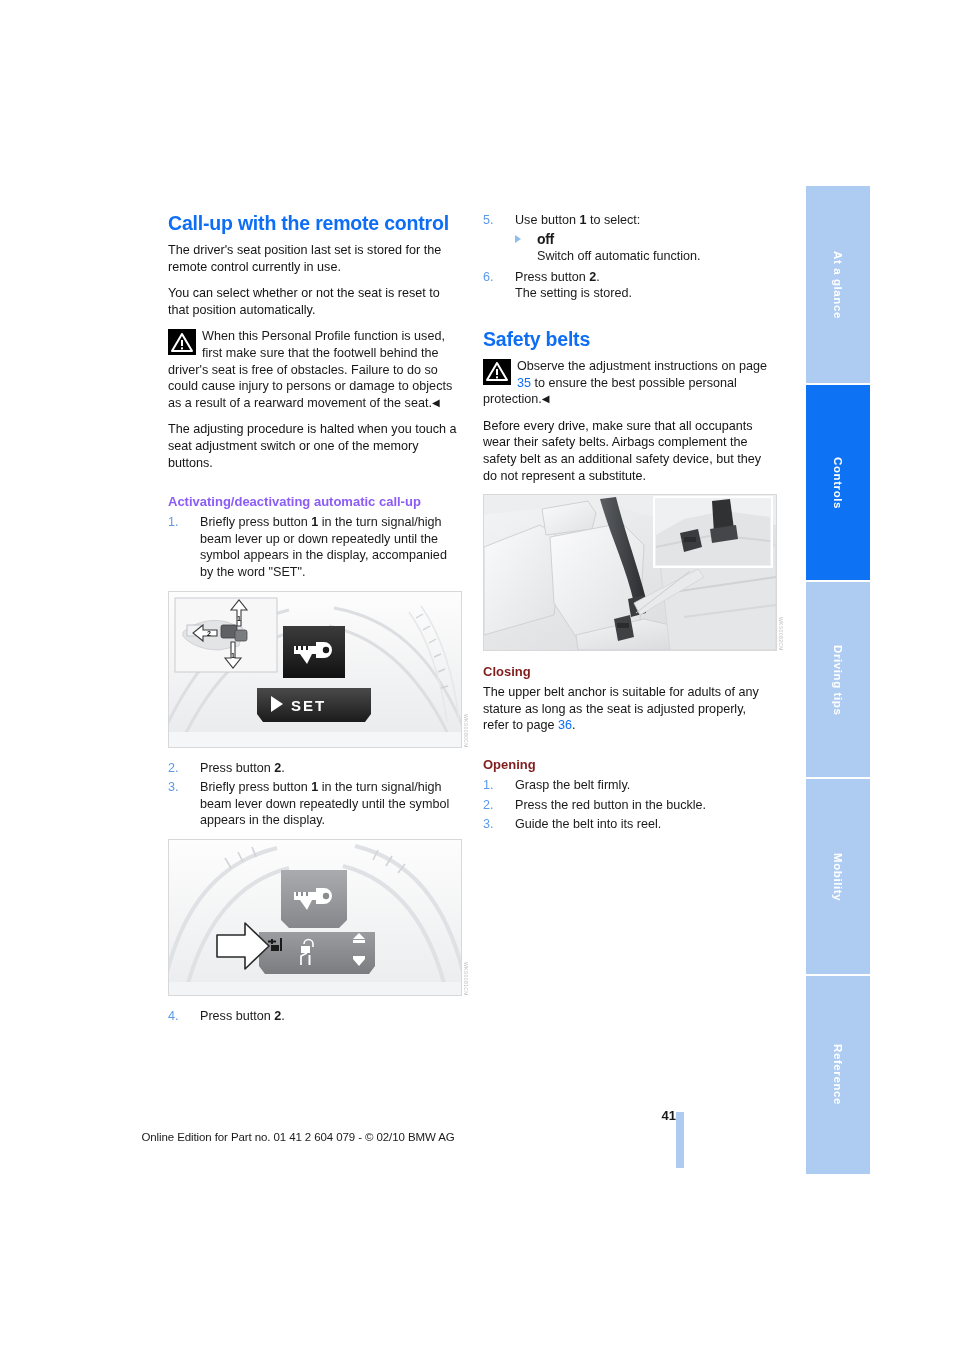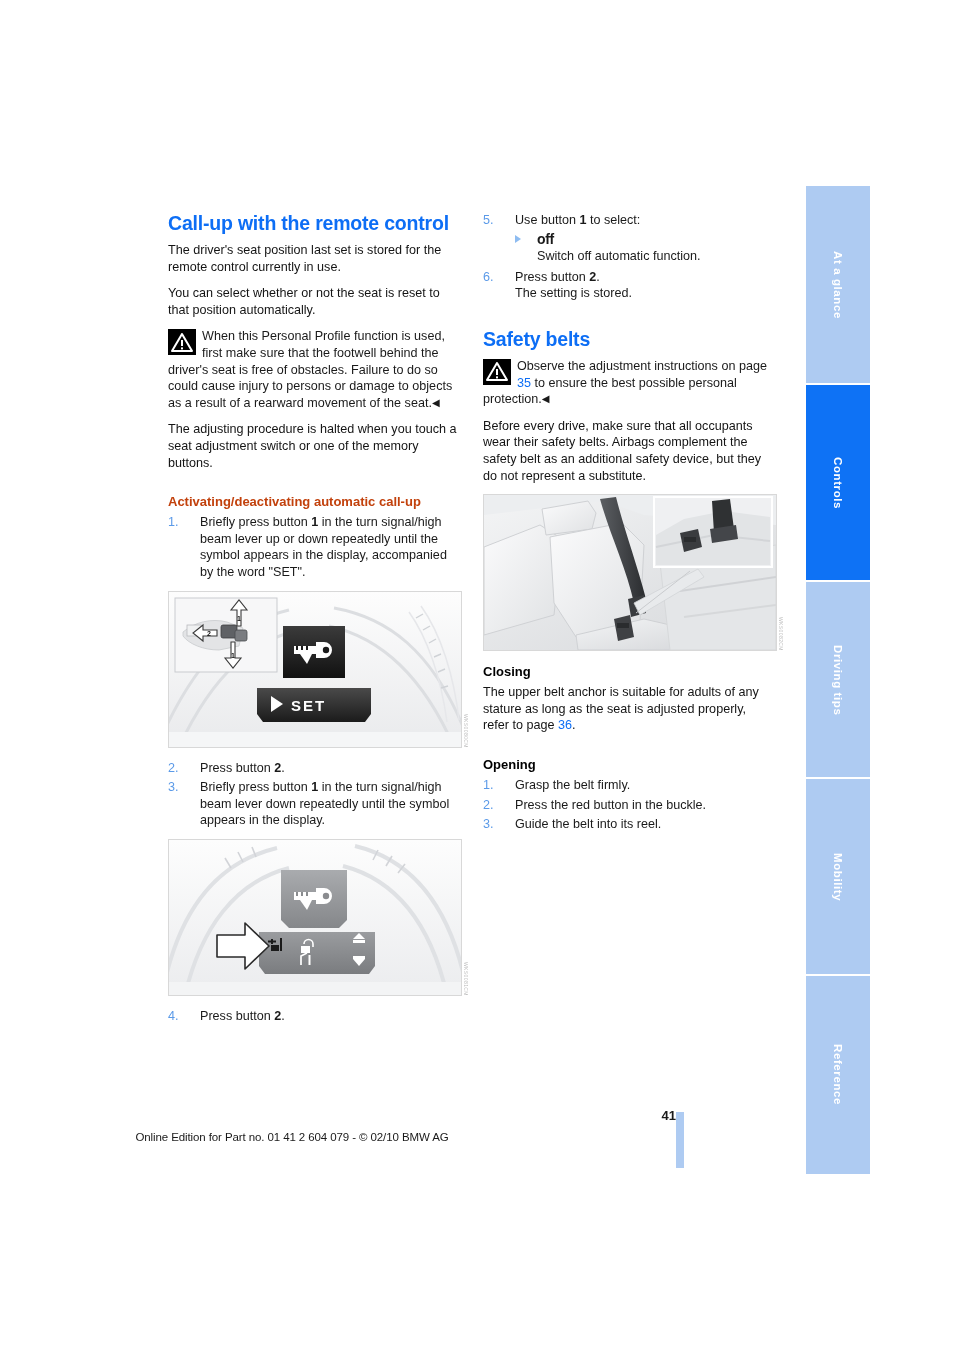--- a/index.html
+++ b/index.html
@@ -31,24 +31,24 @@
   
   .col{position:absolute;top:212px;width:292px;}
   .col-left{left:168px;}
   .col-right{left:483px;}
 
   h2.section{
     font-size:19.5px;font-weight:bold;color:#0d6ef5;
     margin:0 0 7px 0;line-height:23px;letter-spacing:-0.2px;
   }
   h3.sub{
-    font-size:13px;font-weight:bold;color:#000000;
+    font-size:13px;font-weight:bold;color:#7f1d1d;
     margin:0 0 4px 0;line-height:17px;
   }
-  h3.sub.tint{color:#c2410c;}
+  h3.sub.tint{color:#8b5cf6;}
   h3.sub.spaced{margin-top:22px;}
 
   p{
     font-size:12.6px;line-height:16.6px;margin:0 0 10px 0;
     color:#141414;
   }
   p.tight{margin-bottom:8px;}
   b{font-weight:bold;}
   .pgref{color:#0d6ef5;}
 
@@ -93,21 +93,21 @@
   .fig .code{
     position:absolute;right:-9px;bottom:0;
     writing-mode:vertical-rl;
     font-size:5px;color:#bdbdbd;letter-spacing:.4px;
   }
   .pageno{
     position:absolute;left:0;top:1108px;width:676px;text-align:right;
     font-size:13px;font-weight:bold;color:#1a1a1a;
   }
   .edition{
-    position:absolute;left:4px;top:1131px;width:576px;text-align:center;
+    position:absolute;left:10px;top:1131px;width:576px;text-align:center;
     font-size:11.5px;color:#1a1a1a;letter-spacing:-0.1px;
   }
   .pagebar{position:absolute;left:676px;top:1112px;width:8px;height:56px;background:#aecbf2;}
 </style>
 </head>
 <body>
 
 <div class="page">
 
   <div class="tab-rail">

